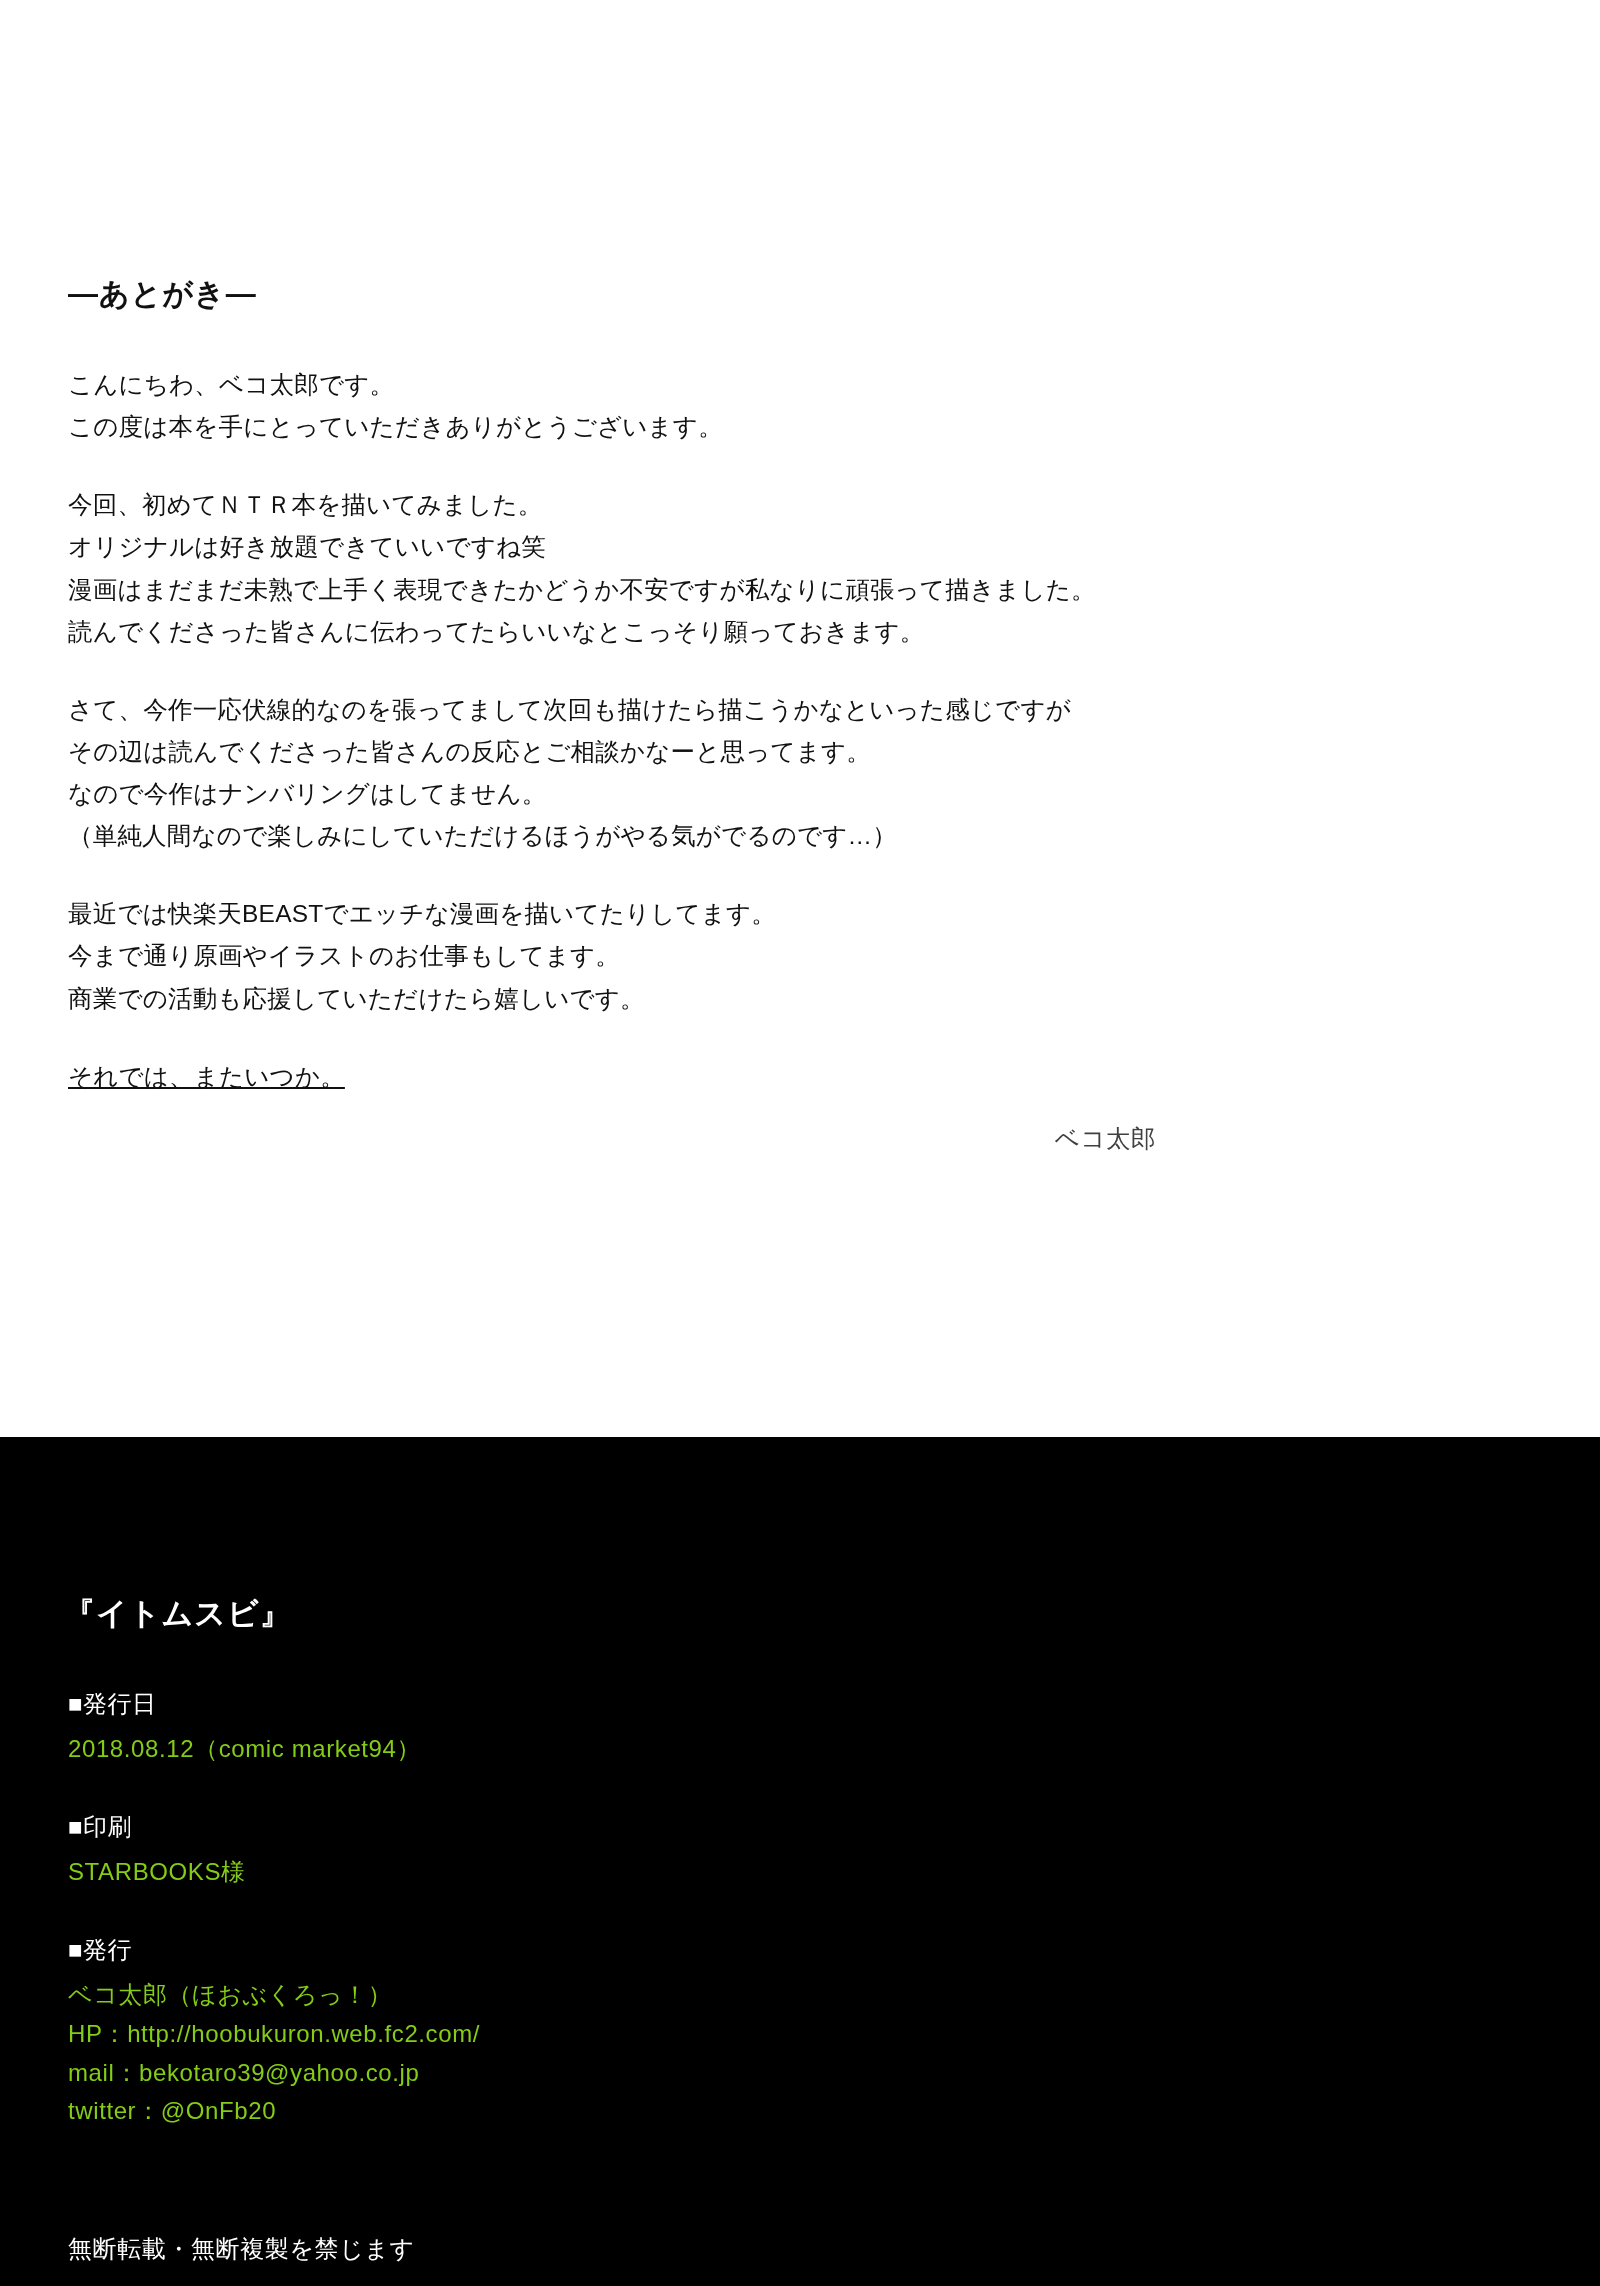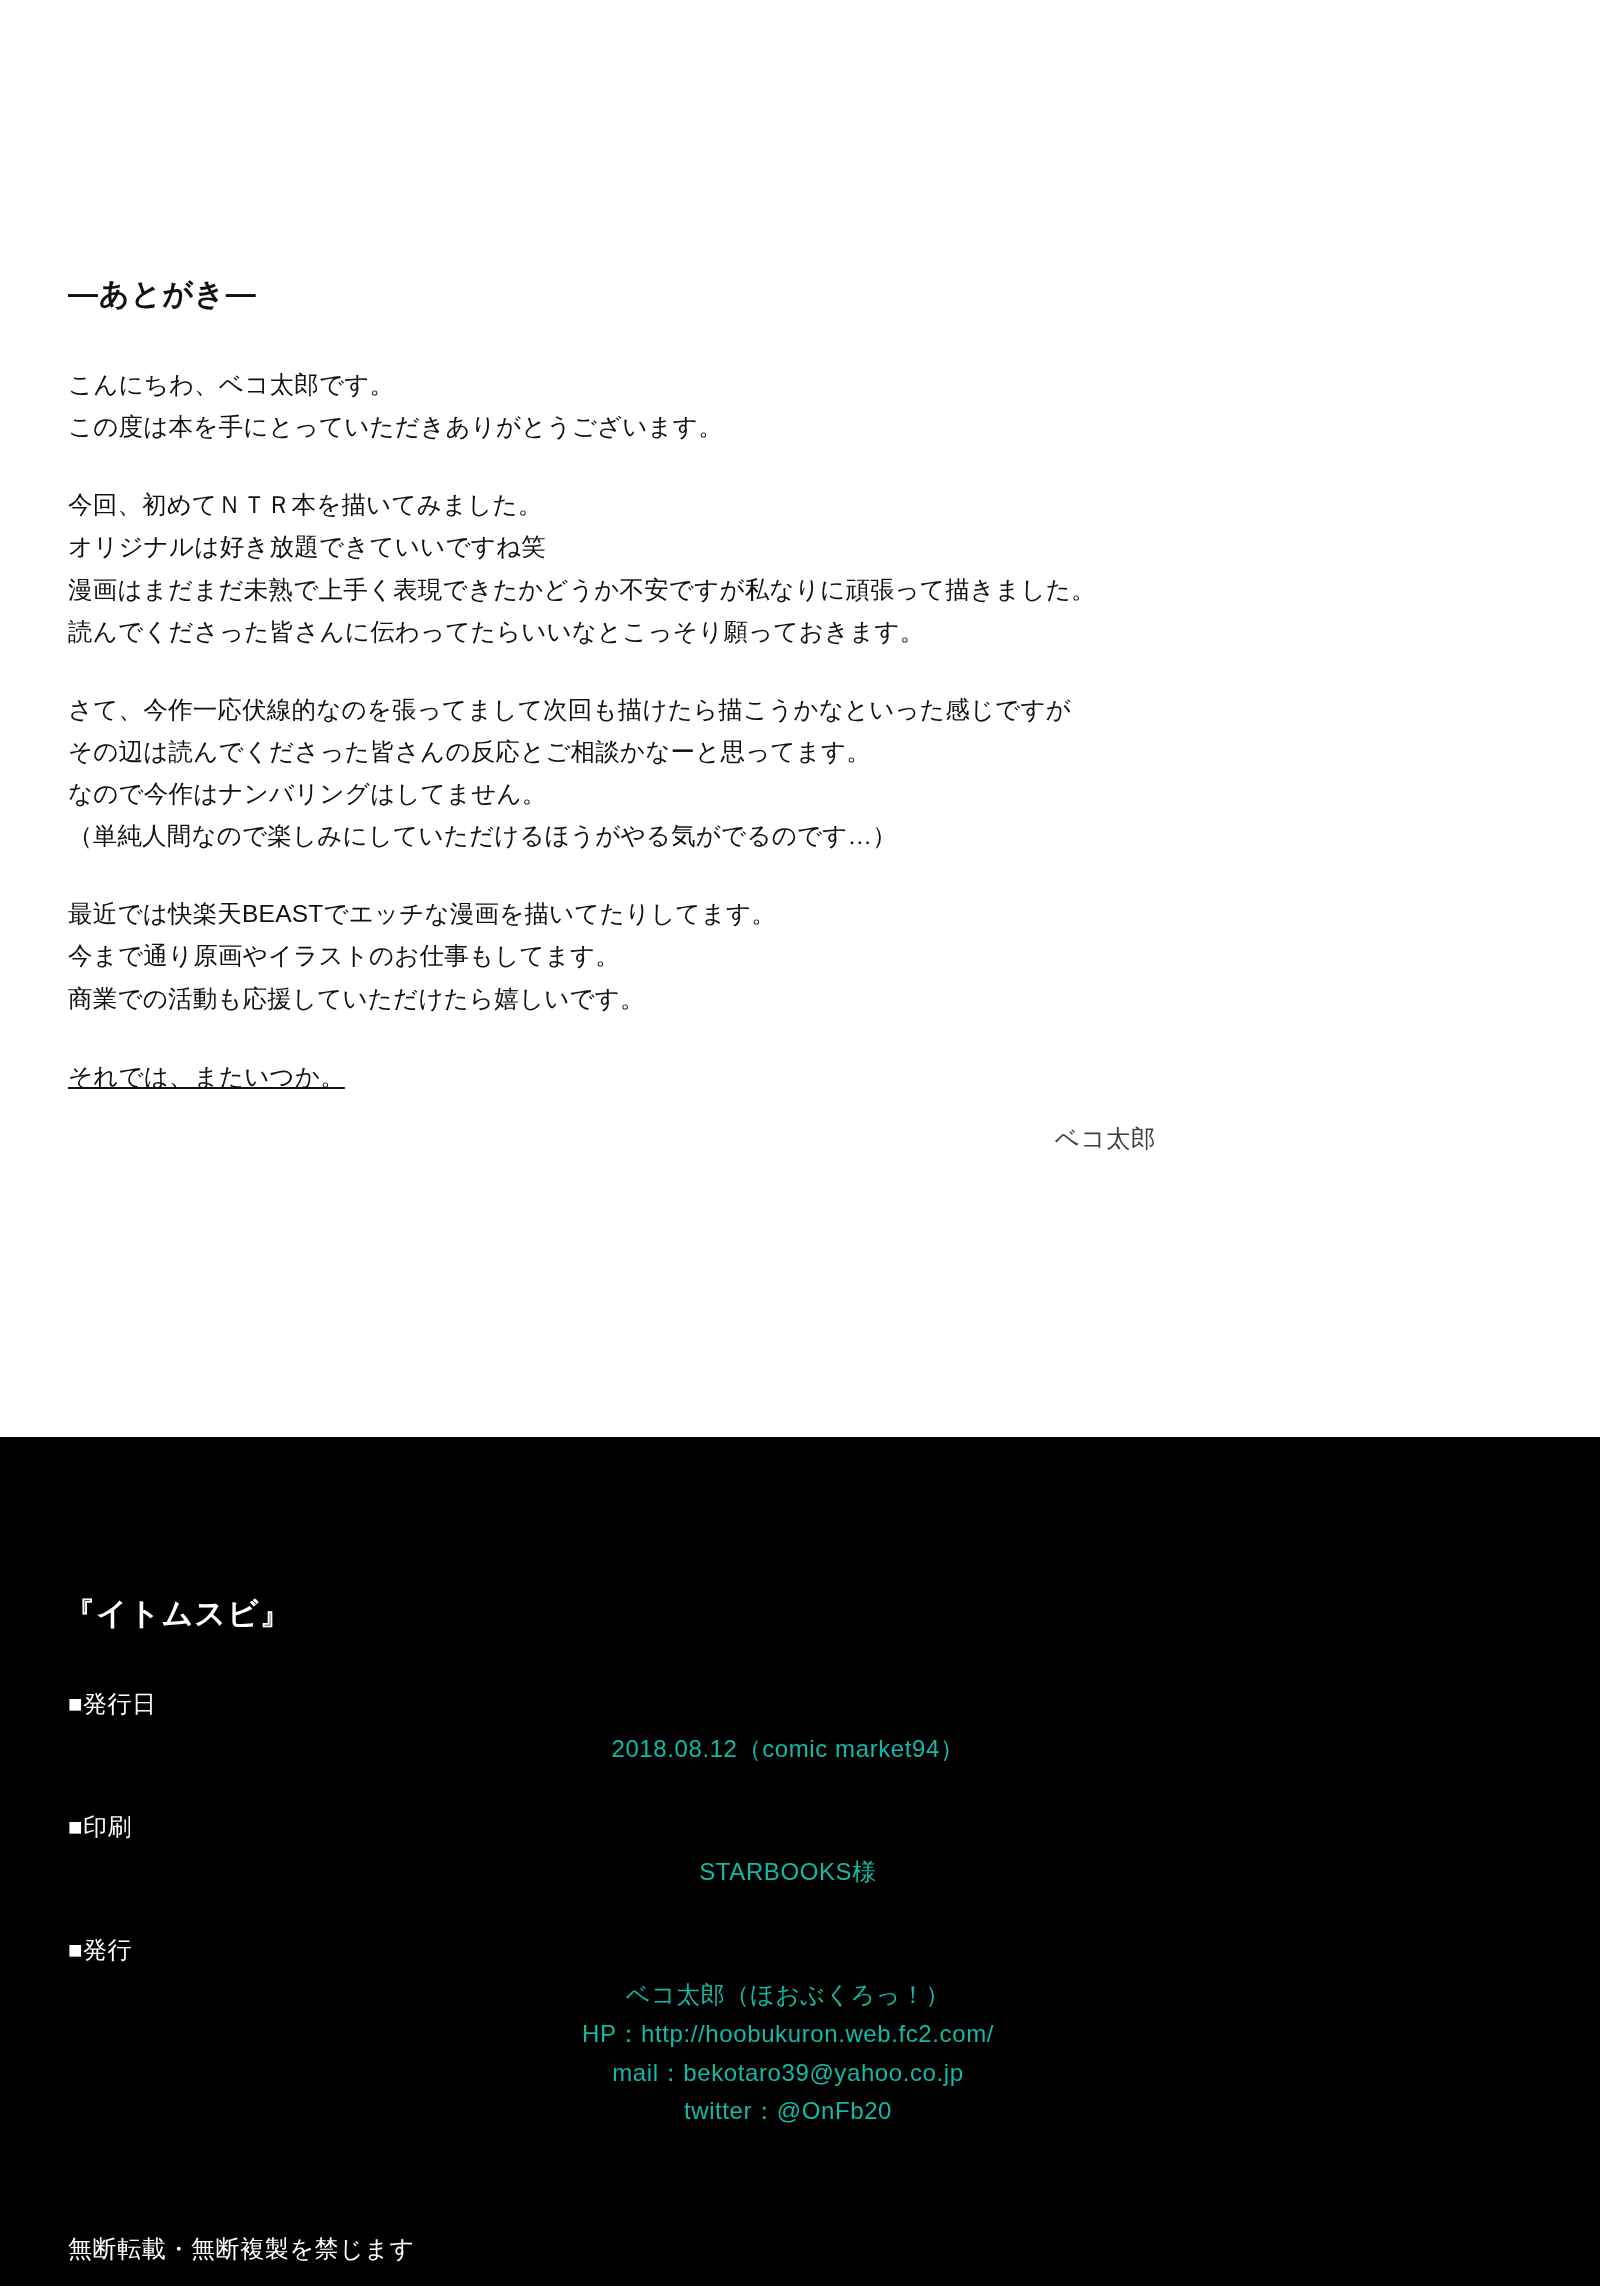--- a/index.html
+++ b/index.html
@@ -102,26 +102,25 @@
   }
   .block-head {
     font-size: 24px;
     color: #ffffff;
     line-height: 1.5;
     margin: 0 0 8px 0;
     letter-spacing: 0.5px;
   }
   .block-line {
     font-size: 24px;
-    color: #14b8a6;
+    color: #84cc16;
     line-height: 1.62;
     letter-spacing: 0.6px;
     white-space: pre;
     display: block;
-    text-align: center;
   }
   .notice {
     position: absolute;
     left: 68px;
     top: 752px;
     font-size: 24px;
     color: #ffffff;
     letter-spacing: 0.6px;
   }
 </style>

